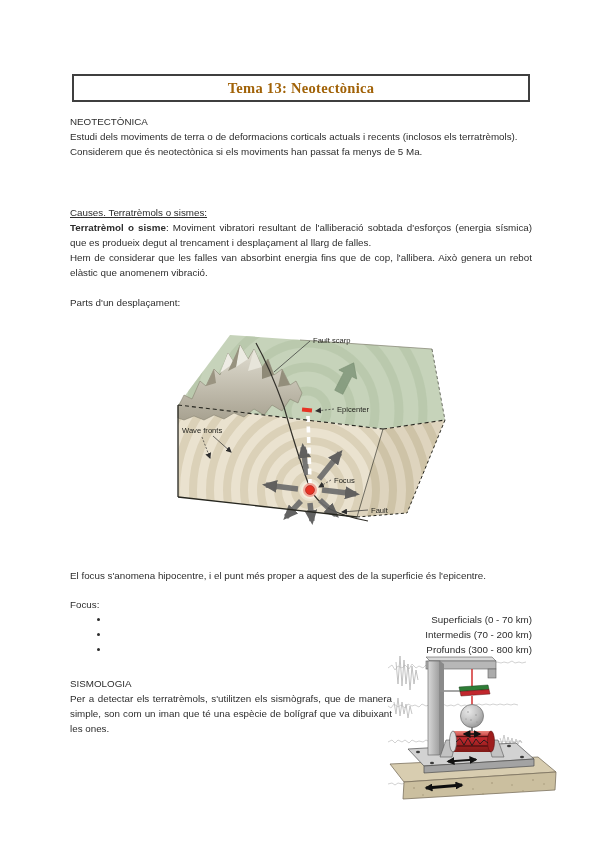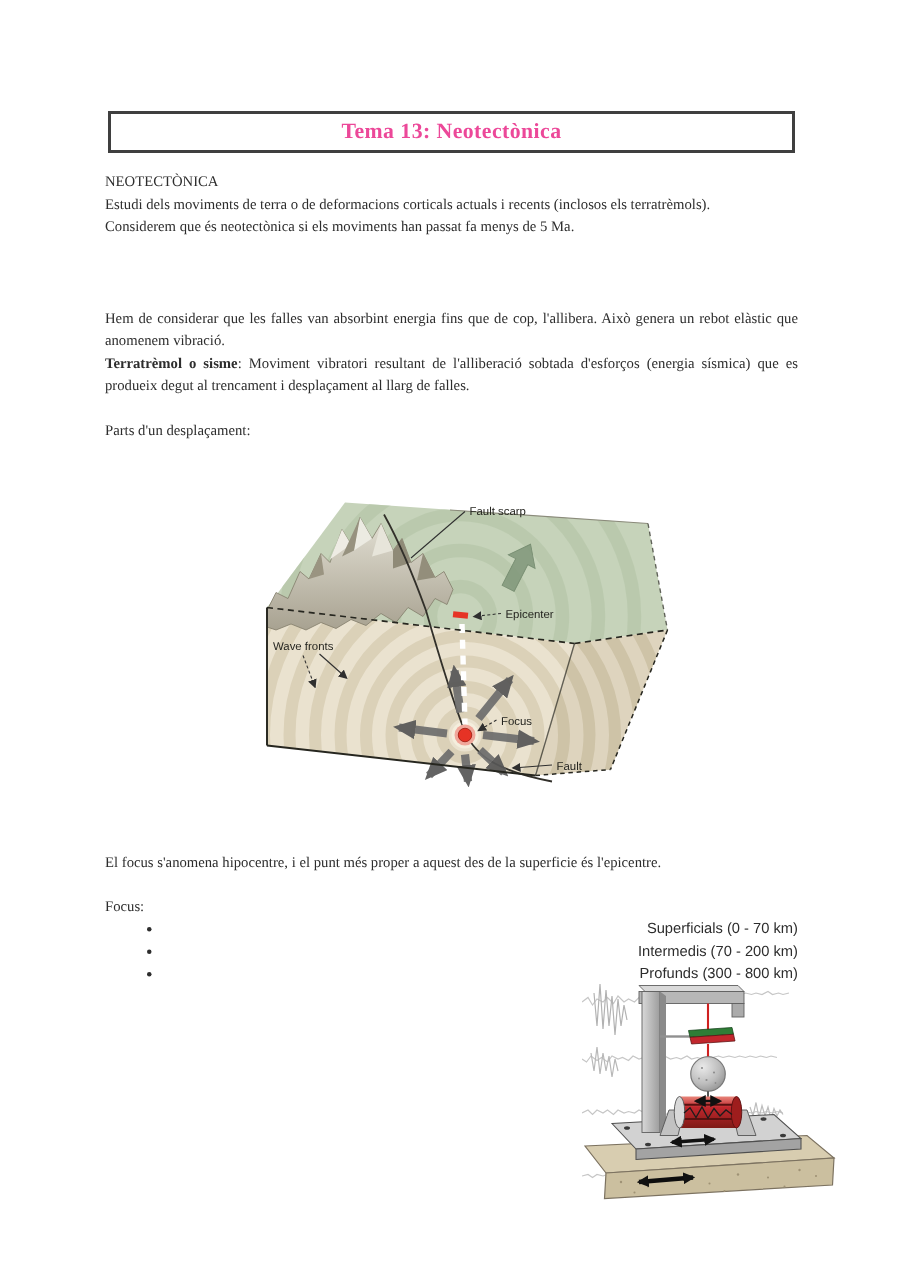--- a/index.html
+++ b/index.html
@@ -2,23 +2,23 @@
 <html><head>
 <meta charset="utf-8">
 <style>
   html,body{margin:0;padding:0;background:#ffffff;}
   .page{position:relative;width:600px;height:848px;background:#ffffff;overflow:hidden;
         font-family:"Liberation Sans", sans-serif;color:#2d2d2d;}
   .title-box{position:absolute;left:72px;top:74px;width:458px;height:28px;
              border:2px solid #3f3f3f;box-sizing:border-box;
              display:flex;align-items:center;justify-content:center;}
   .title-box .title{font-family:"Liberation Serif", serif;font-size:14.5px;font-weight:bold;
-             color:#ec4899;letter-spacing:.3px;}
+             color:#a16207;letter-spacing:.3px;}
   .tblock{position:absolute;left:70px;width:462px;font-size:9.8px;line-height:15px;}
-  .tblock p{margin:0;text-align:justify;font-family:Liberation Serif, serif;}
+  .tblock p{margin:0;text-align:justify;}
   .tblock .heading{text-align:left;}
   .u{text-decoration:underline;}
   .sp{height:15px;}
   ul.focus-list{list-style:disc;margin:0;padding:0 0 0 40px;text-align:right;}
   ul.focus-list li{line-height:15.2px;}
   .diagram-svg{position:absolute;left:170px;top:323px;}
   .seismo-svg{position:absolute;left:388px;top:644px;}
   .svglabel{font-family:"Liberation Sans", sans-serif;font-size:7.6px;fill:#24241f;}
 </style>
 </head>
@@ -30,22 +30,23 @@
     <span class="title">Tema 13: Neotectònica</span>
   </div>
 
   <div class="tblock" style="top:114px;">
     <p class="heading">NEOTECTÒNICA</p>
     <p>Estudi dels moviments de terra o de deformacions corticals actuals i recents (inclosos els terratrèmols).</p>
     <p>Considerem que és neotectònica si els moviments han passat fa menys de 5 Ma.</p>
   </div>
 
   <div class="tblock" style="top:205px;">
+    <p class="heading"><span class="u">Causes. Terratrèmols o sismes:</span></p>
+    <p><b>Terratrèmol o sisme</b><span>: Moviment vibratori resultant de l'alliberació sobtada d'esforços (energia sísmica) que es produeix degut al trencament i desplaçament al llarg de falles.</span></p>
     <p>Hem de considerar que les falles van absorbint energia fins que de cop, l'allibera. Això genera un rebot elàstic que anomenem vibració.</p>
-    <p><b>Terratrèmol o sisme</b><span>: Moviment vibratori resultant de l'alliberació sobtada d'esforços (energia sísmica) que es produeix degut al trencament i desplaçament al llarg de falles.</span></p>
     <div class="sp"></div>
     <p class="heading">Parts d'un desplaçament:</p>
   </div>
 
   <svg class="diagram-svg" width="280" height="205" viewBox="0 0 280 205" xmlns="http://www.w3.org/2000/svg">
     <defs>
       <clipPath id="frontClip">
           <polygon points="8,82 213,106 187,194 8,174"></polygon>
         </clipPath>
       <clipPath id="rightClip">
@@ -174,20 +175,24 @@
     <p>El focus s'anomena hipocentre, i el punt més proper a aquest des de la superficie és l'epicentre.</p>
     <div style="height:14px;"></div>
     <p class="heading">Focus:</p>
     <ul class="focus-list">
       <li>Superficials (0 - 70 km)</li>
       <li>Intermedis (70 - 200 km)</li>
       <li>Profunds (300 - 800 km)</li>
     </ul>
   </div>
 
+  <div class="tblock" style="top:676px;width:322px;">
+    <p class="heading">SISMOLOGIA</p>
+    <p>Per a detectar els terratrèmols, s'utilitzen els sismògrafs, que de manera simple, son com un iman que té una espècie de bolígraf que va dibuixant les ones.</p>
+  </div>
 
   <svg class="seismo-svg" width="175" height="172" viewBox="0 0 175 172" xmlns="http://www.w3.org/2000/svg">
     <defs>
       <radialGradient id="ballG" cx="0.35" cy="0.3" r="0.8">
         <stop offset="0" stop-color="#e9e9e9"></stop>
           <stop offset="0.6" stop-color="#bdbdbd"></stop>
           <stop offset="1" stop-color="#8f8f8f"></stop>
       </radialGradient>
       <linearGradient id="drumG" x1="0" y1="0" x2="0" y2="1">
         <stop offset="0" stop-color="#e8857a"></stop>

